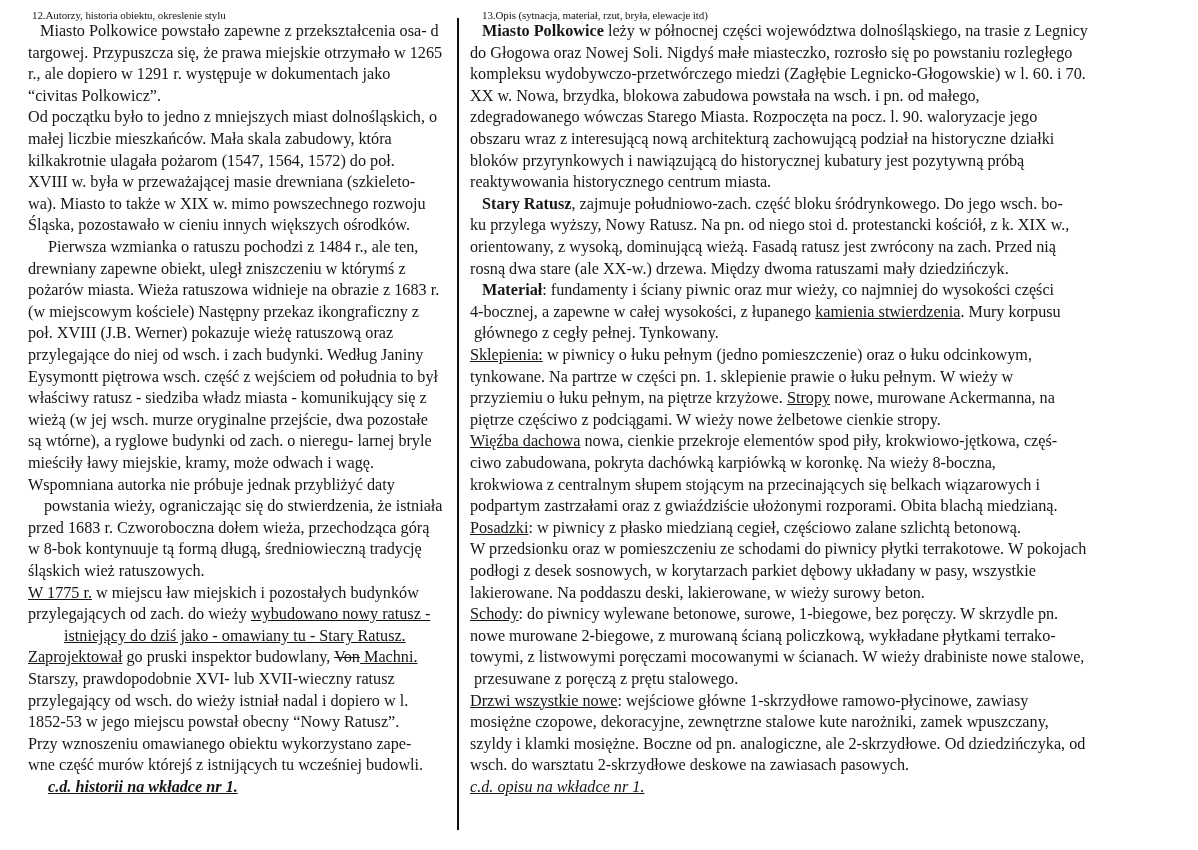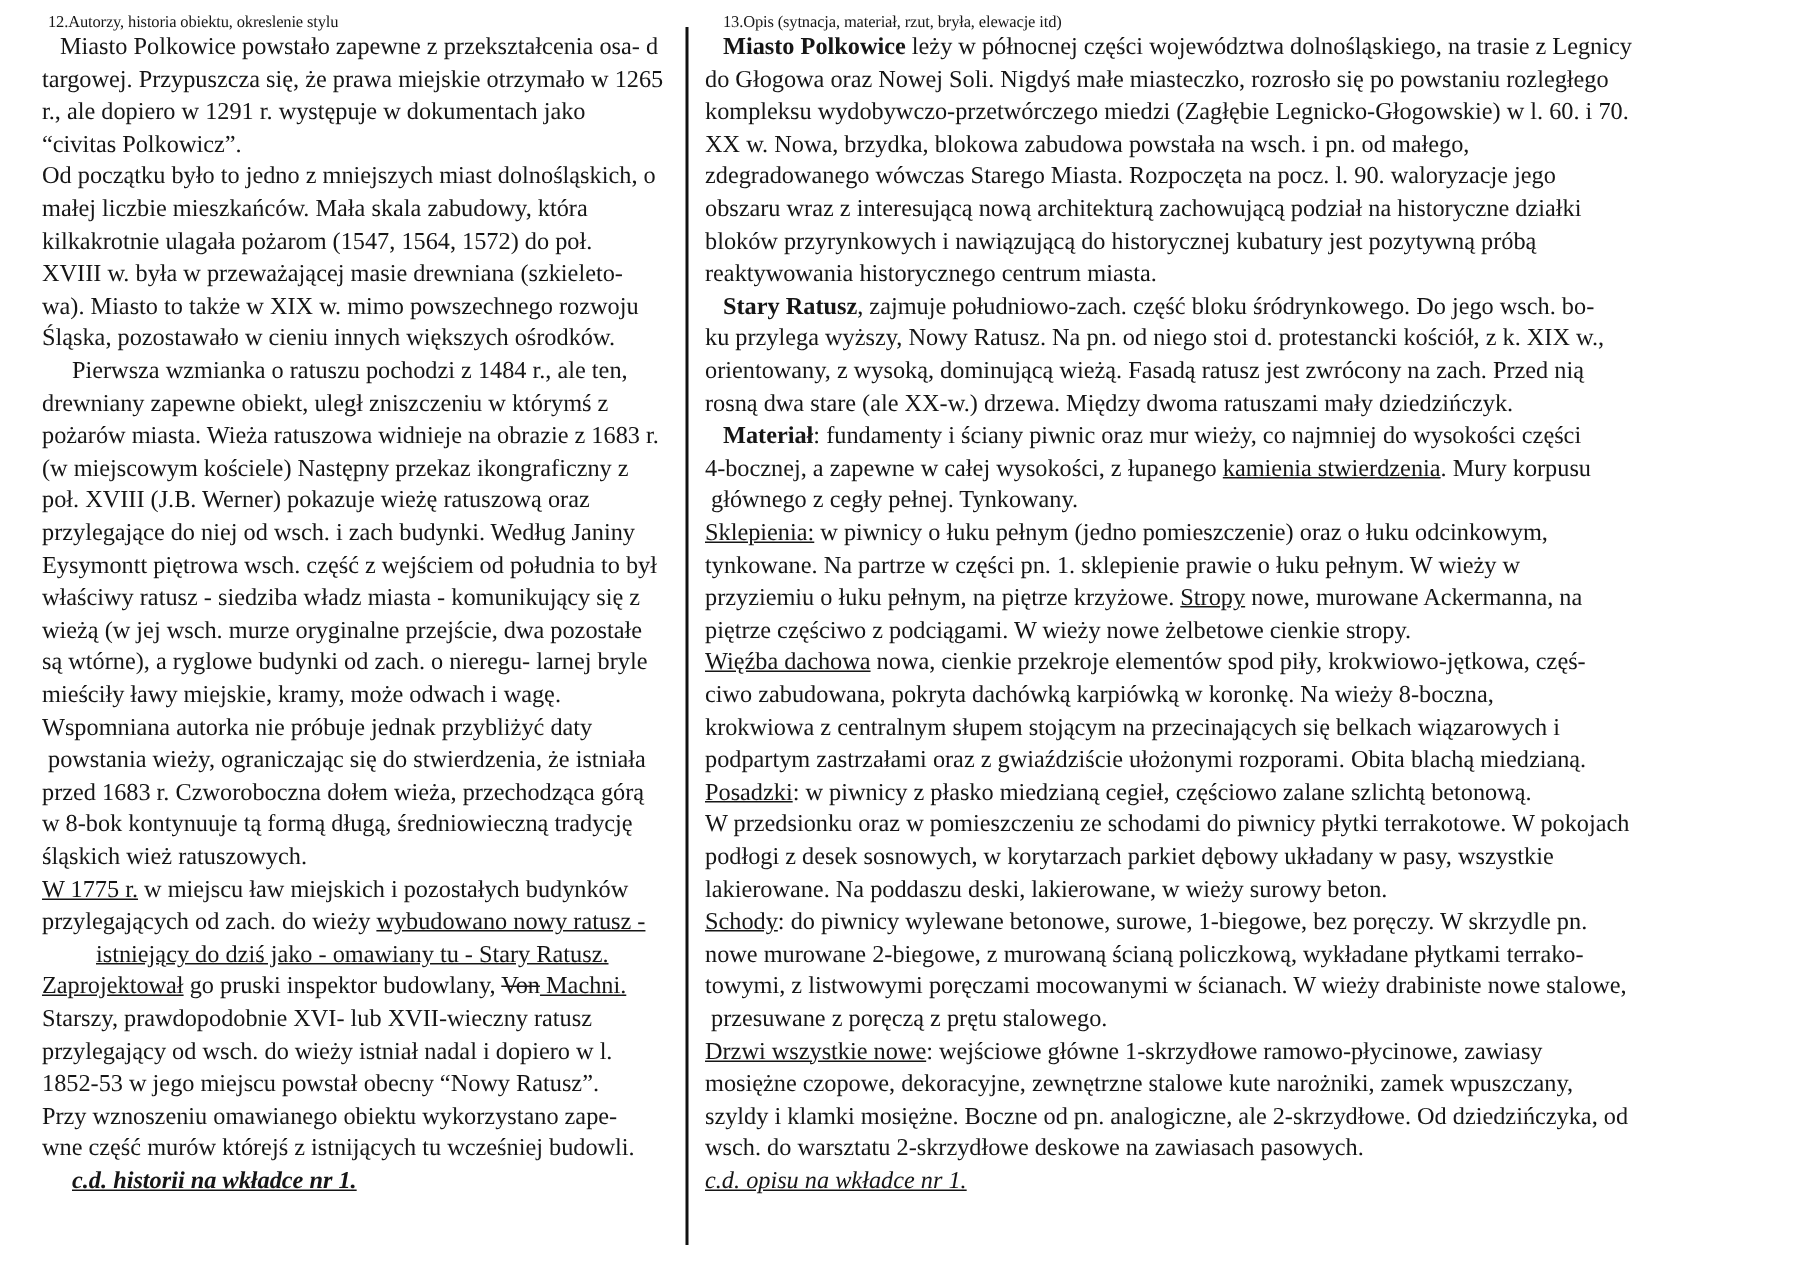--- a/index.html
+++ b/index.html
@@ -50,21 +50,21 @@
         <div class="line" style="top: 259.2px; left: 0px;"><span class="">pożarów miasta. Wieża ratuszowa widnieje na obrazie z 1683 r.</span></div>
         <div class="line" style="top: 280.8px; left: 0px;"><span class="">(w miejscowym kościele) Następny przekaz ikongraficzny z</span></div>
         <div class="line" style="top: 302.4px; left: 0px;"><span class="">poł. XVIII (J.B. Werner) pokazuje wieżę ratuszową oraz</span></div>
         <div class="line" style="top: 324px; left: 0px;"><span class="">przylegające do niej od wsch. i zach budynki. Według Janiny</span></div>
         <div class="line" style="top: 345.6px; left: 0px;"><span class="">Eysymontt piętrowa wsch. część z wejściem od południa to był</span></div>
         <div class="line" style="top: 367.2px; left: 0px;"><span class="">właściwy ratusz - siedziba władz miasta - komunikujący się z</span></div>
         <div class="line" style="top: 388.8px; left: 0px;"><span class="">wieżą (w jej wsch. murze oryginalne przejście, dwa pozostałe</span></div>
         <div class="line" style="top: 410.4px; left: 0px;"><span class="">są wtórne), a ryglowe budynki od zach. o nieregu- larnej bryle</span></div>
         <div class="line" style="top: 432px; left: 0px;"><span class="">mieściły ławy miejskie, kramy, może odwach i wagę.</span></div>
         <div class="line" style="top: 453.6px; left: 0px;"><span class="">Wspomniana autorka nie próbuje jednak przybliżyć daty</span></div>
-        <div class="line" style="top: 475.2px; left: 4px;"><span class="">powstania wieży, ograniczając się do stwierdzenia, że istniała</span></div>
+        <div class="line" style="top: 475.2px; left: 16px;"><span class="">powstania wieży, ograniczając się do stwierdzenia, że istniała</span></div>
         <div class="line" style="top: 496.8px; left: 0px;"><span class="">przed 1683 r. Czworoboczna dołem wieża, przechodząca górą</span></div>
         <div class="line" style="top: 518.4px; left: 0px;"><span class="">w 8-bok kontynuuje tą formą długą, średniowieczną tradycję</span></div>
         <div class="line" style="top: 540px; left: 0px;"><span class="">śląskich wież ratuszowych.</span></div>
         <div class="line" style="top: 561.6px; left: 0px;"><span class="u">W 1775 r.</span><span class=""> w miejscu ław miejskich i pozostałych budynków</span></div>
         <div class="line" style="top: 583.2px; left: 0px;"><span class="">przylegających od zach. do wieży </span><span class="u">wybudowano nowy ratusz -</span></div>
         <div class="line" style="top: 604.8px; left: 0px; margin-left: 36px;"><span class="u">istniejący do dziś jako - omawiany tu - Stary Ratusz.</span></div>
         <div class="line" style="top: 626.4px; left: 0px;"><span class="u">Zaprojektował</span><span class=""> go pruski inspektor budowlany, </span><span class="s">Von</span><span class="u"> Machni.</span></div>
         <div class="line" style="top: 648px; left: 0px;"><span class="">Starszy, prawdopodobnie XVI- lub XVII-wieczny ratusz</span></div>
         <div class="line" style="top: 669.6px; left: 0px;"><span class="">przylegający od wsch. do wieży istniał nadal i dopiero w l.</span></div>
         <div class="line" style="top: 691.2px; left: 0px;"><span class="">1852-53 w jego miejscu powstał obecny “Nowy Ratusz”.</span></div>

